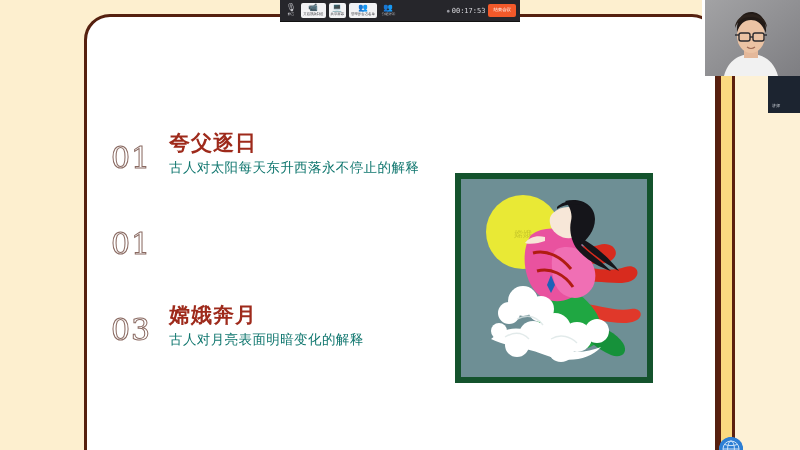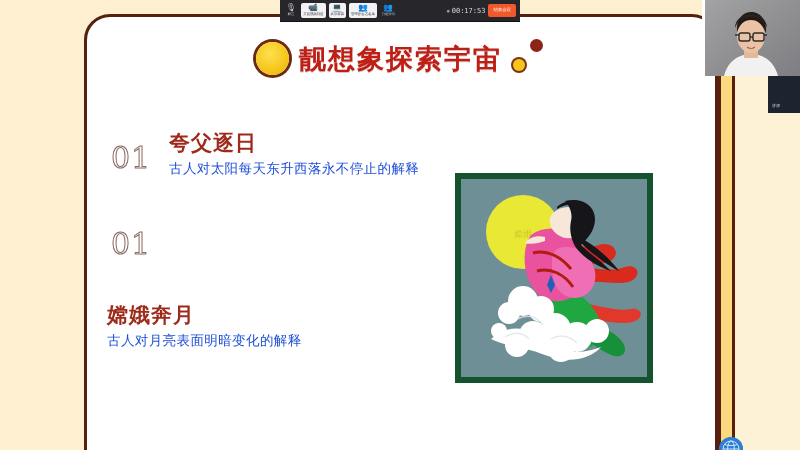--- a/index.html
+++ b/index.html
@@ -68,22 +68,22 @@
     padding-top:14px;padding-left:4px;
     letter-spacing:1px;
   }
   .txt{flex:1 1 auto;padding-top:2px;}
   .h{
     font-family:"DejaVu Sans","Liberation Sans",sans-serif;
     font-size:21px;font-weight:bold;color:#9E2A1B;
     letter-spacing:1px;margin:0 0 4px 0;line-height:1.2;
   }
   .d{
-    font-family:Liberation Sans, sans-serif;
-    font-size:13.5px;color:#1d4ed8;letter-spacing:.4px;line-height:1.35;margin:0;
+    font-family:Liberation Mono, monospace;
+    font-size:13.5px;color:#0f766e;letter-spacing:.4px;line-height:1.35;margin:0;
   }
 
   
   .illus{
     position:absolute;left:368px;top:156px;width:186px;height:198px;
     background:#6E8F95;border:6px solid #14532d;overflow:hidden;
   }
   .illus svg{display:block;width:100%;height:100%;}
 
   
@@ -145,44 +145,37 @@
 
   <div class="bg-cream"></div>
 
   <div class="right-pane"></div>
   <div class="stripe b1"></div>
   <div class="stripe y"></div>
   <div class="stripe b2"></div>
 
   <div class="slide-card">
 
-    <div class="title-row">
-      <div class="dot-big"></div>
-      <div class="title-text">靓想象探索宇宙</div>
-      <div class="title-dots">
-        <span class="dot-sm"></span>
-        <span class="dot-xs"></span>
-      </div>
-    </div>
 
     <div class="list">
 
       <div class="row">
         <div class="num">01</div>
         <div class="txt">
           <p class="h">夸父逐日</p>
           <p class="d">古人对太阳每天东升西落永不停止的解释</p>
         </div>
       </div>
 
       <div class="row">
         <div class="num">01</div>
       </div>
 
       <div class="row">
+        <div class="num">03</div>
         <div class="txt">
           <p class="h">嫦娥奔月</p>
           <p class="d">古人对月亮表面明暗变化的解释</p>
         </div>
       </div>
 
     </div>
 
     <div class="illus">
       <svg viewBox="0 0 186 198" preserveAspectRatio="xMidYMid slice" aria-hidden="true">

